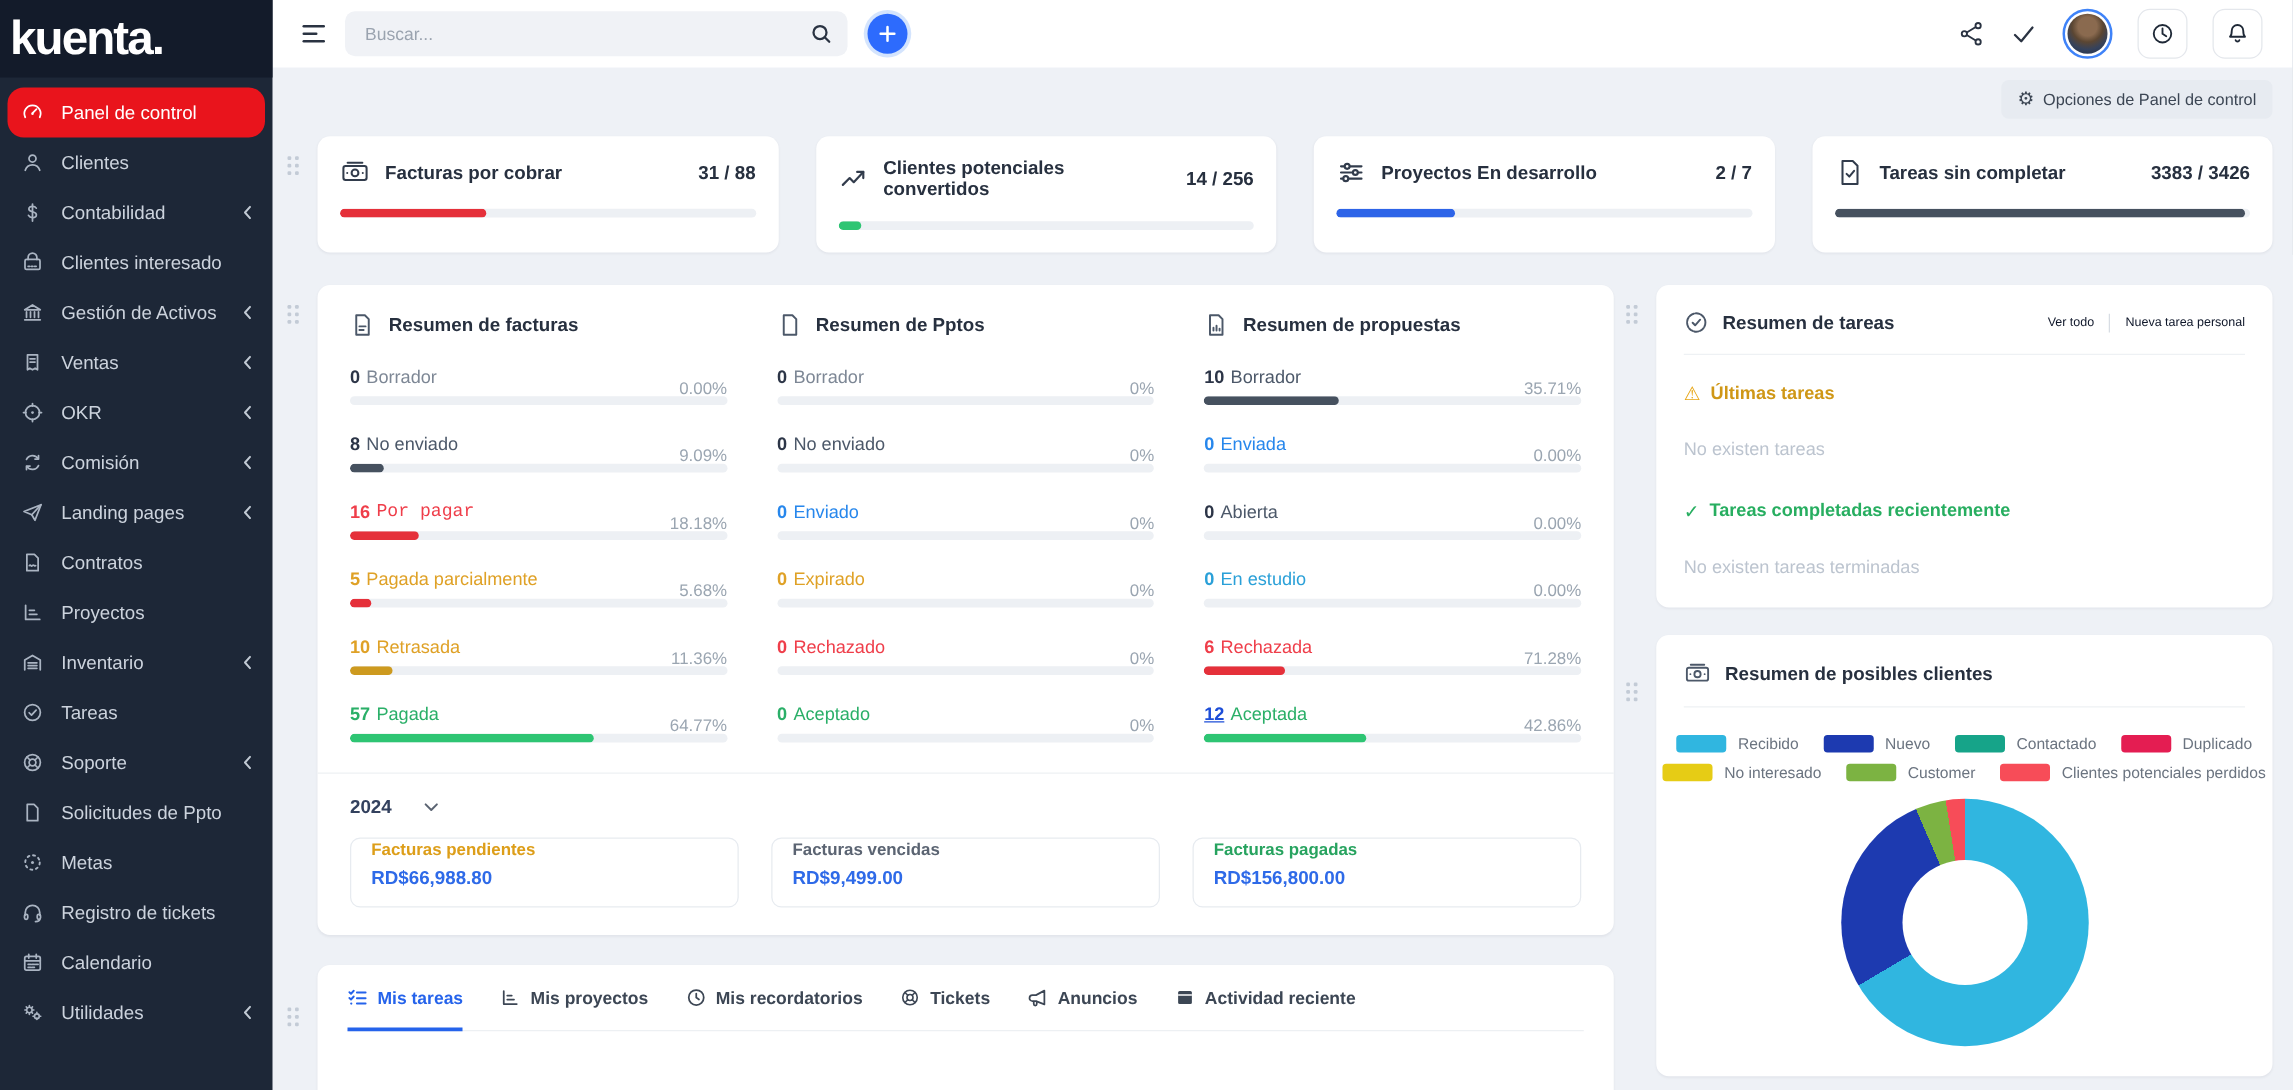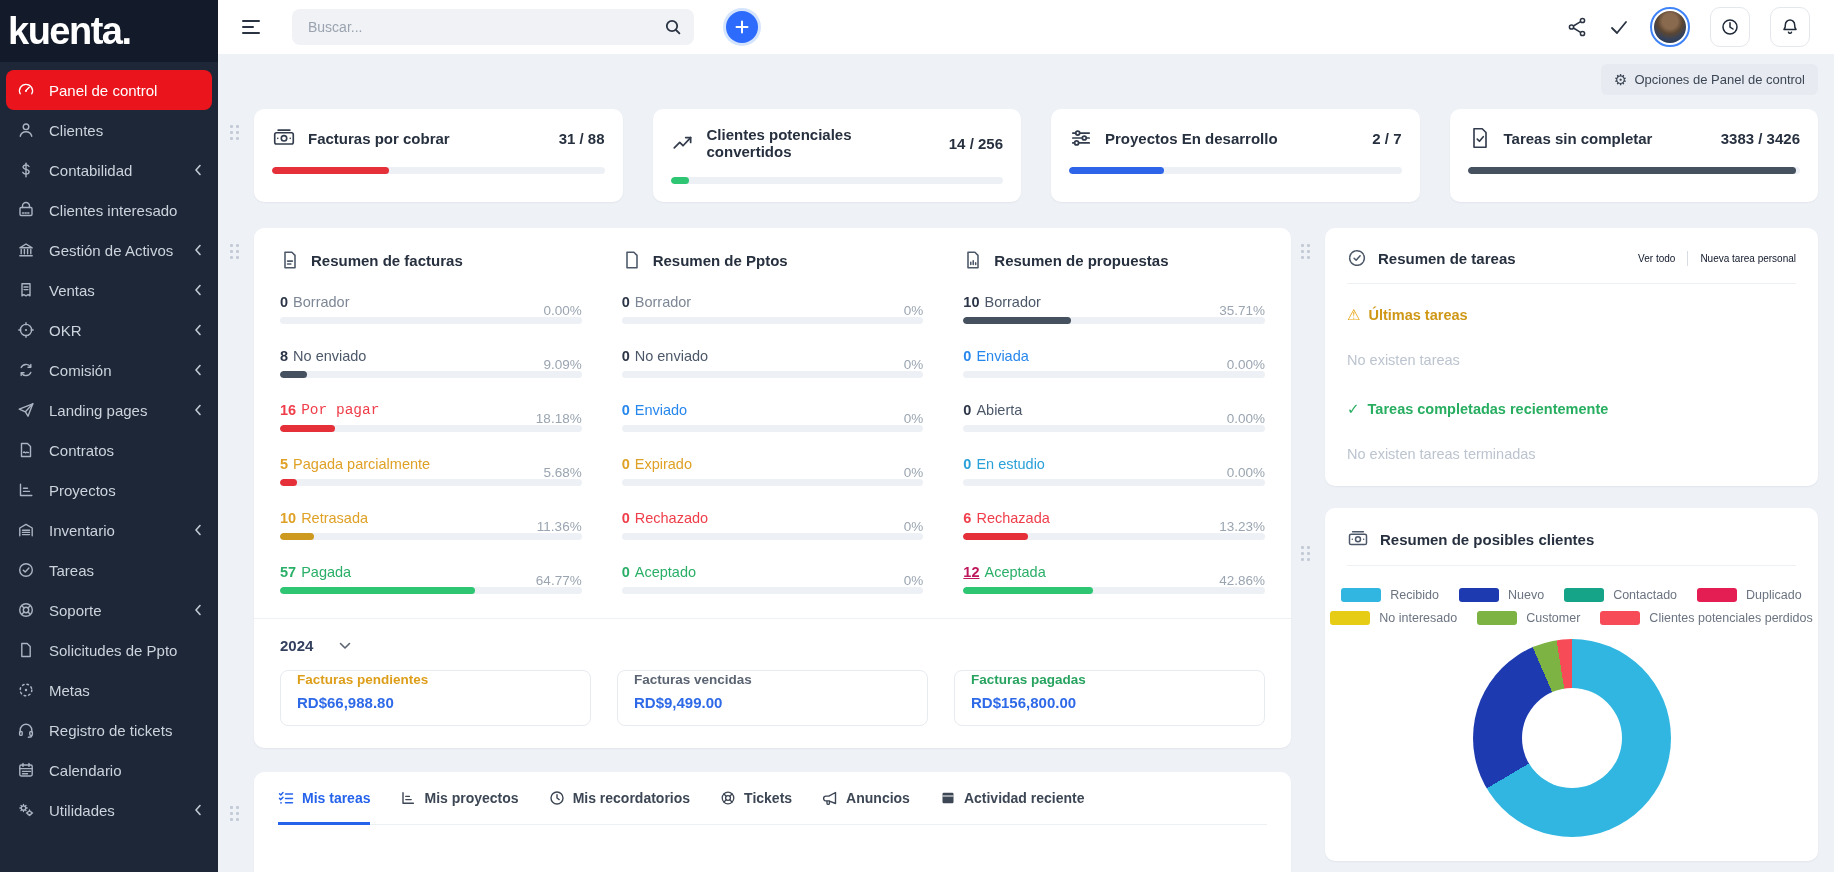--- a/index.html
+++ b/index.html
@@ -8,27 +8,27 @@
   .screen { position:relative; width:1834px; height:872px; background:#eef1f6; overflow:hidden; }
 
   
   .sidebar { position:absolute; left:0; top:0; width:218px; height:872px; background:#1d2737; z-index:5; }
   .logo-band { height:62px; background:#131b2a; display:flex; align-items:center; padding-left:8px; }
   .logo { color:#fff; font-size:38px; font-weight:800; letter-spacing:-1.5px; }
   .nav { padding-top:8px; }
   .nav-item { height:40px; margin:0 6px; display:flex; align-items:center; gap:13px; padding:0 10px;
     color:#ccd3dd; font-size:15px; border-radius:8px; cursor:pointer; }
   .nav-item .nicon { width:20px; height:18px; display:flex; align-items:center; justify-content:center; color:#aab4c2; flex:0 0 auto; }
-  .nav-item.active { background:#e9141c; color:#fff; }
+  .nav-item.active { background:#e9141c; color:#fff;border-radius:13px; }
   .nav-item.active .nicon { color:#fff; }
   .nav-item .chev { margin-left:auto; display:flex; color:#c2cad4; }
 
   
   .main { margin-left:218px; height:872px; display:flex; flex-direction:column; }
-  .topbar { height:54px; background:#fff; display:flex; align-items:center; padding:0 24px; gap:32px; flex:0 0 auto; }
+  .topbar { height:54px; background:#fff; display:flex; align-items:center; padding:0 24px; gap:16px; flex:0 0 auto; }
   .menu-toggle { display:flex; flex-direction:column; gap:4px; cursor:pointer; }
   .menu-toggle i { display:block; height:2px; background:#2a3342; border-radius:2px; }
   .menu-toggle i:nth-child(1){ width:18px;} .menu-toggle i:nth-child(2){ width:12px;} .menu-toggle i:nth-child(3){ width:18px;}
   .search-box { width:402px; height:36px; background:#f0f2f6; border-radius:8px; display:flex; align-items:center; padding:0 12px 0 16px; }
   .search-box input { flex:1; border:none; outline:none; background:transparent; font-size:14px; color:#374151; font-family:inherit; }
   .search-box input::placeholder { color:#9aa3af; }
   .add-btn { width:32px; height:32px; border-radius:50%; background:#2d6bfd; color:#fff; display:flex; align-items:center; justify-content:center;
     box-shadow:0 0 0 3px rgba(59,130,246,.22); cursor:pointer; flex:0 0 auto; }
   .top-right { margin-left:auto; display:flex; align-items:center; gap:20px; }
   .tr-icon { color:#2a3342; display:flex; cursor:pointer; }
@@ -765,30 +765,30 @@
                     <div class="track">
                         <div class="fill" style="width: 0%; background-color: rgb(42, 160, 216);"></div>
                       </div>
                   </div>
                   <div class="srow">
                     <div class="srow-line">
                         <div class="srow-label">
                           <b style="color: rgb(239, 62, 74);">6</b>
                           <span style="color: rgb(239, 62, 74);">Rechazada</span>
                         </div>
-                        <span class="srow-pct">13.23%</span>
+                        <span class="srow-pct">71.28%</span>
                       </div>
                     <div class="track">
                         <div class="fill" style="width: 21.43%; background-color: rgb(229, 48, 58);"></div>
                       </div>
                   </div>
                   <div class="srow">
                     <div class="srow-line">
                         <div class="srow-label">
-                          <b style="color: #be185d; text-decoration: underline;">12</b>
+                          <b style="color: #1d4ed8; text-decoration: underline;">12</b>
                           <span style="color: rgb(42, 175, 104);">Aceptada</span>
                         </div>
                         <span class="srow-pct">42.86%</span>
                       </div>
                     <div class="track">
                         <div class="fill" style="width: 42.86%; background-color: rgb(46, 197, 115);"></div>
                       </div>
                   </div>
                 </div>
 

